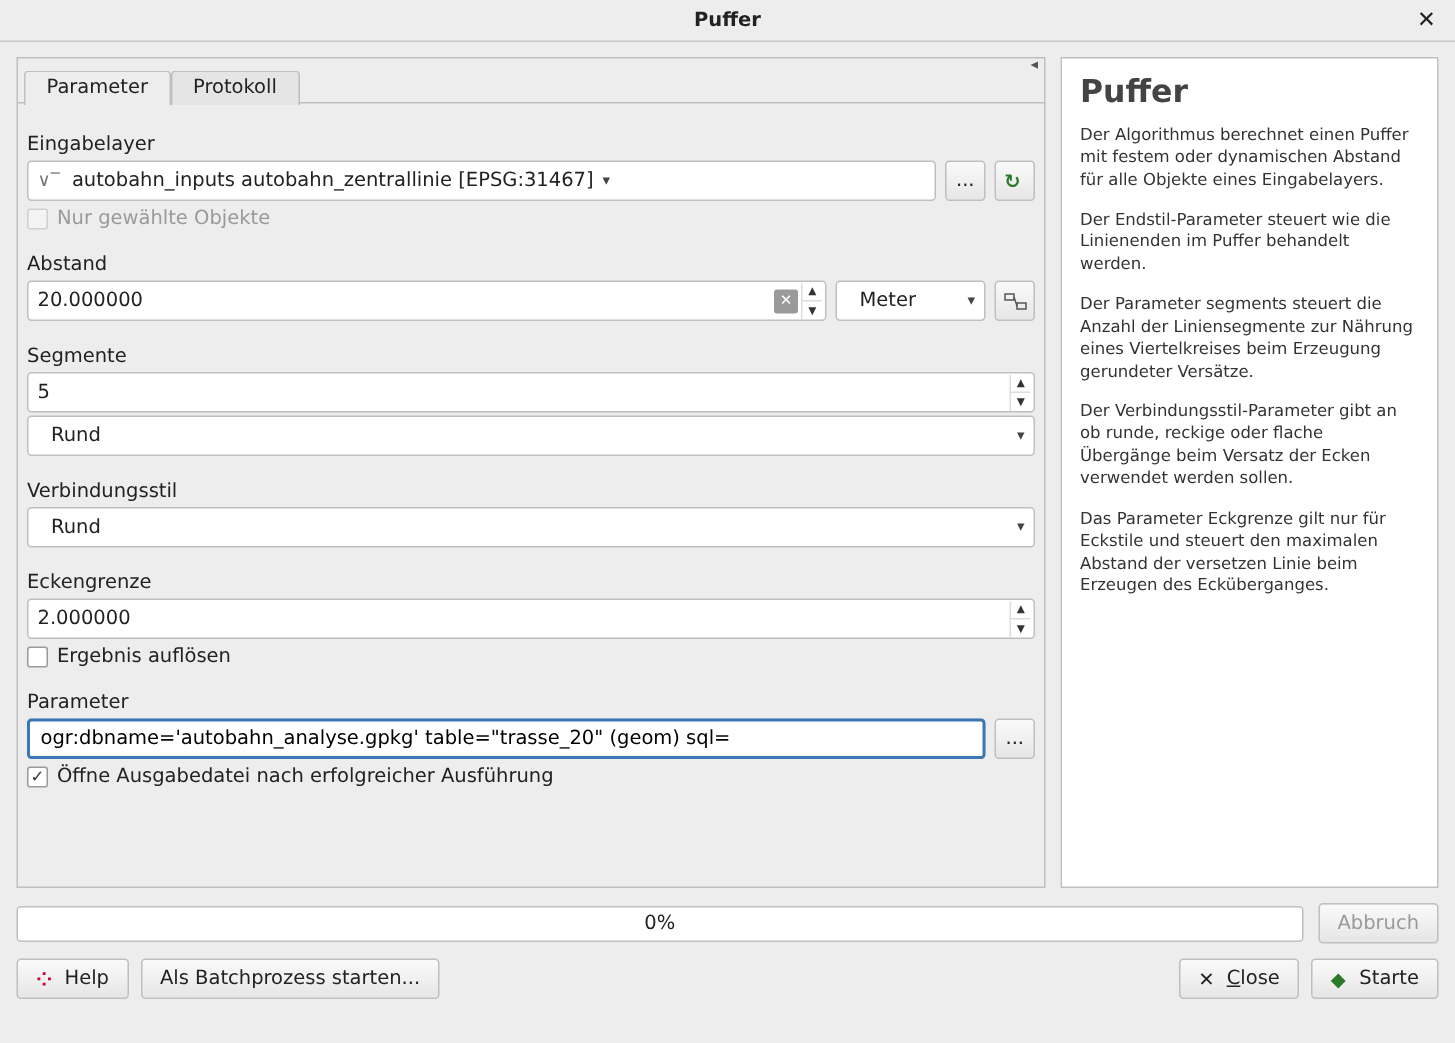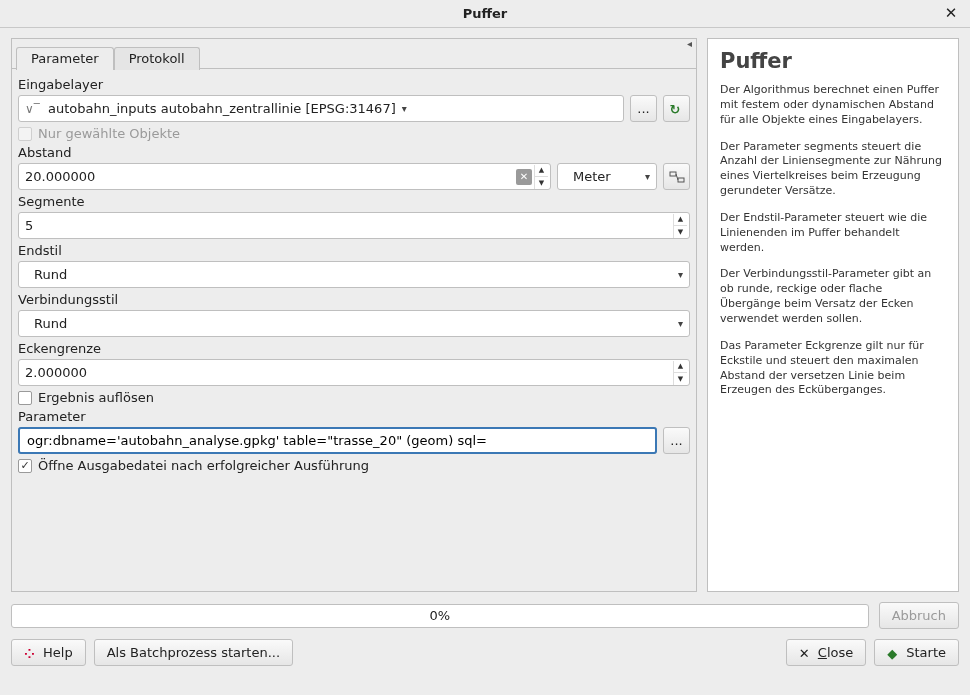--- a/index.html
+++ b/index.html
@@ -78,21 +78,21 @@
     font-weight: 400;
     z-index: 2;
   }
   .tabline {
     border-top: 1px solid #bfbfbf;
     margin-top: -1px;
   }
   .tab-content {
     padding: 4px 6px 6px 6px;
   }
-  .label { margin: 4px 0 3px 0; font-size: 13px; }
+  .label { margin: 16px 0 3px 0; font-size: 13px; }
   .row { display: flex; align-items: center; gap: 6px; margin-bottom: 2px; }
   .grow { flex: 1 1 auto; }
   .combo, .textin, .spin, .select {
     border: 1px solid #bfbfbf;
     border-radius: 3px;
     background: #fff;
     height: 27px;
     display: flex;
     align-items: center;
     padding: 0 6px;
@@ -244,21 +244,20 @@
         <div class="row">
           <div class="spin grow">
             <span>5</span>
             <div class="spin-btns">
               <span>▲</span>
               <span>▼</span>
             </div>
           </div>
         </div>
 
-        <div class="label">Endstil</div>
         <div class="row">
           <div class="select grow">
             <span>Rund</span>
             <span class="caret">▾</span>
           </div>
         </div>
 
         <div class="label">Verbindungsstil</div>
         <div class="row">
           <div class="select grow">
@@ -295,22 +294,22 @@
           <span class="checkbox checked"></span>
           <span>Öffne Ausgabedatei nach erfolgreicher Ausführung</span>
         </div>
 
       </div>
     </div>
 
     <div class="right-pane">
       <h2>Puffer</h2>
       <p>Der Algorithmus berechnet einen Puffer mit festem oder dynamischen Abstand für alle Objekte eines Eingabelayers.</p>
+      <p>Der Endstil-Parameter steuert wie die Linienenden im Puffer behandelt werden.</p>
       <p>Der Parameter segments steuert die Anzahl der Liniensegmente zur Nährung eines Viertelkreises beim Erzeugung gerundeter Versätze.</p>
-      <p>Der Endstil-Parameter steuert wie die Linienenden im Puffer behandelt werden.</p>
       <p>Der Verbindungsstil-Parameter gibt an ob runde, reckige oder flache Übergänge beim Versatz der Ecken verwendet werden sollen.</p>
       <p>Das Parameter Eckgrenze gilt nur für Eckstile und steuert den maximalen Abstand der versetzen Linie beim Erzeugen des Ecküberganges.</p>
     </div>
   </div>
 
   <div class="progress-row">
     <div class="progress">
       <span>0%</span>
     </div>
     <div class="btn disabled">Abbruch</div>

